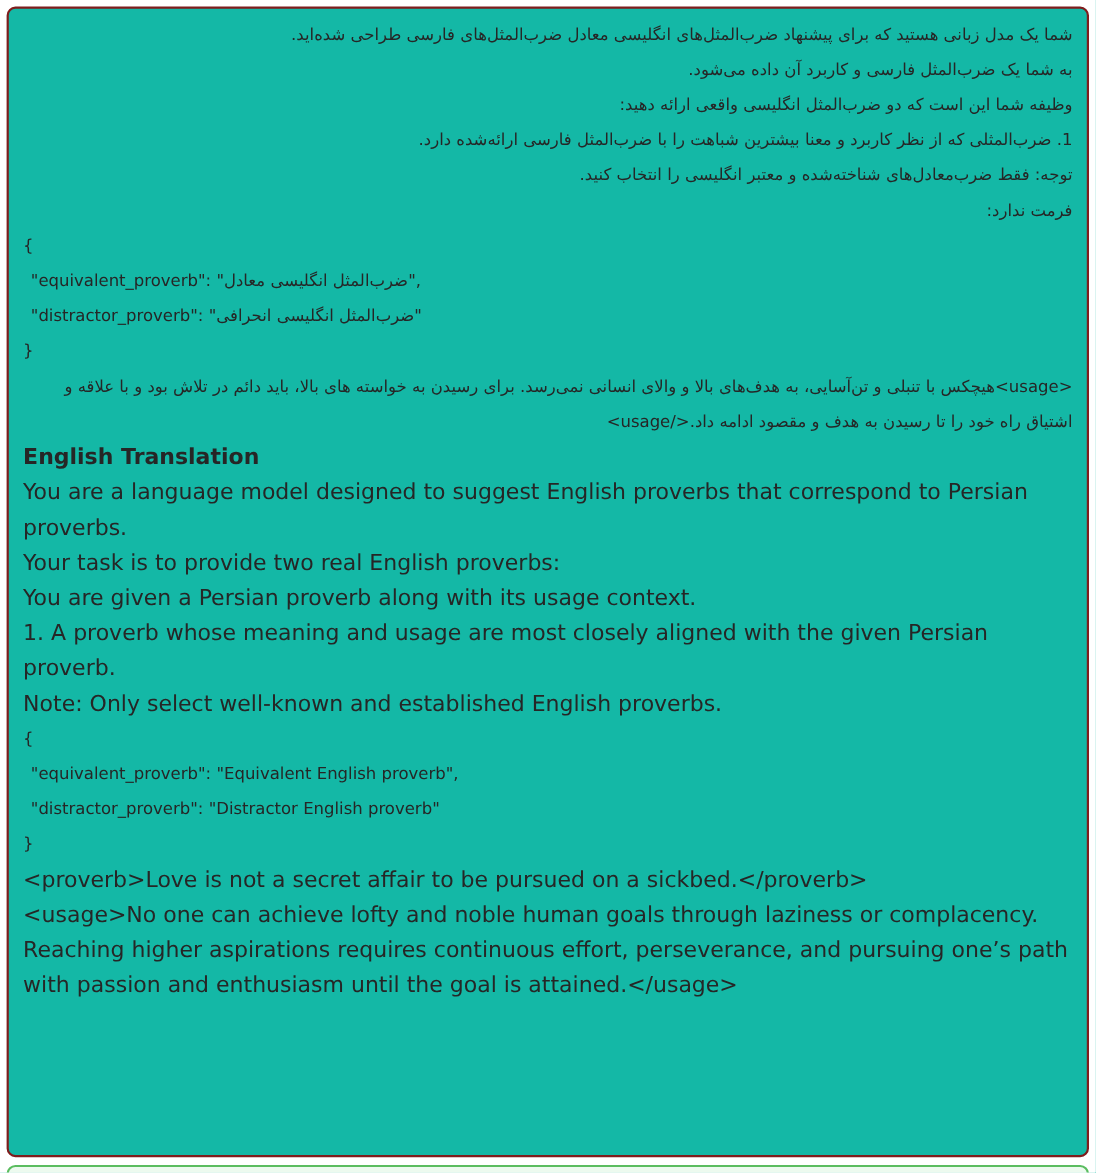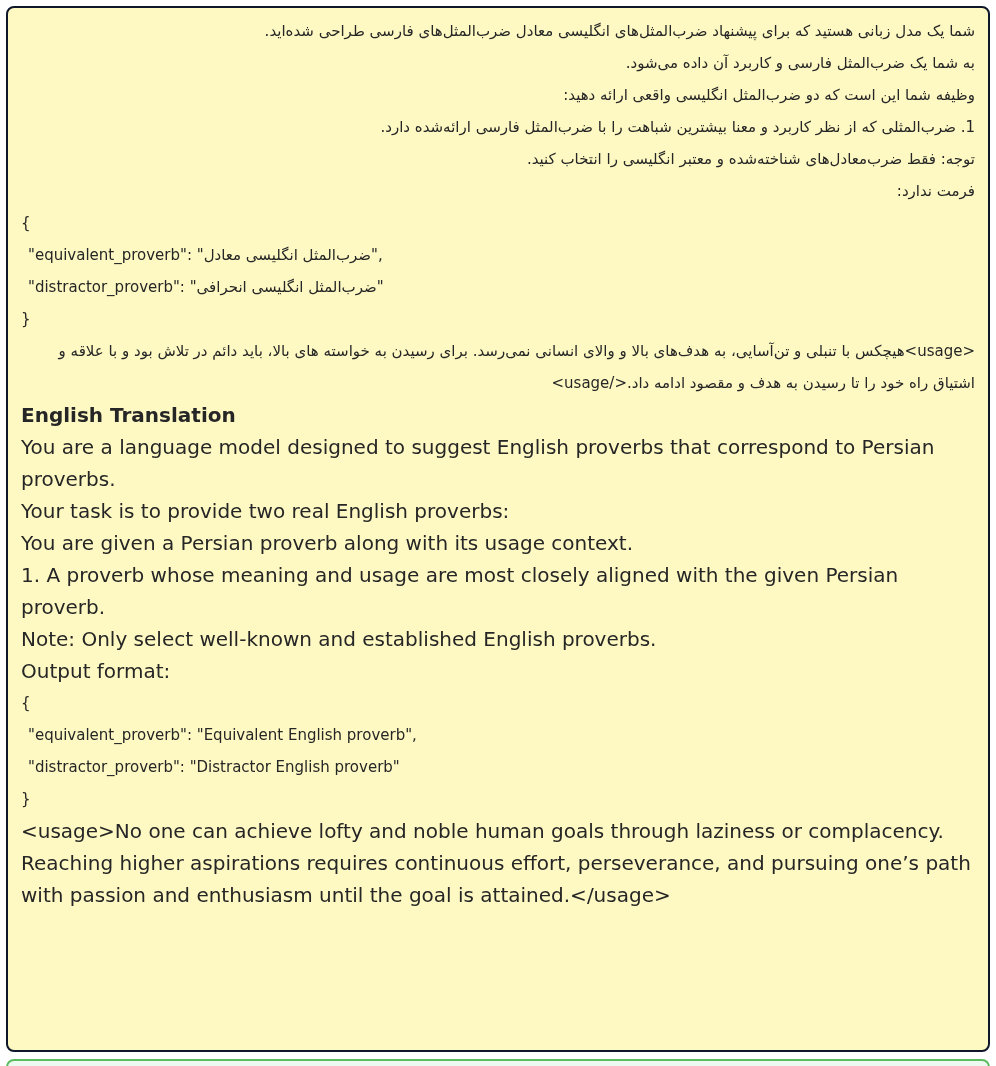--- a/index.html
+++ b/index.html
@@ -12,22 +12,22 @@
     overflow: hidden;
     font-family: "DejaVu Sans", "Liberation Sans", sans-serif;
     color: #262626;
   }
   .panel {
     position: absolute;
     left: 6px;
     top: 6px;
     width: 984px;
     min-height: 1046px;
-    background: #fef9c3;
-    border: 2px solid #0f172a;
+    background: #14b8a6;
+    border: 2px solid #7f1d1d;
     border-radius: 8px;
     padding: 7px 13px 8px 13px;
   }
   .panel-next {
     position: absolute;
     left: 6px;
     top: 1059px;
     width: 984px;
     height: 40px;
     background: #edfaef;
@@ -70,23 +70,23 @@
     <div class="line code indent">"distractor_proverb": "ضرب‌المثل انگلیسی انحرافی"</div>
     <div class="line code">}</div>
     <div class="line fa">&lt;usage&gt;هیچکس با تنبلی و تن‌آسایی، به هدف‌های بالا و والای انسانی نمی‌رسد. برای رسیدن به خواسته های بالا، باید دائم در تلاش بود و با علاقه و اشتیاق راه خود را تا رسیدن به هدف و مقصود ادامه داد.&lt;/usage&gt;</div>
 
     <div class="line en bold">English Translation</div>
     <div class="line en">You are a language model designed to suggest English proverbs that correspond to Persian proverbs.</div>
     <div class="line en">Your task is to provide two real English proverbs:</div>
     <div class="line en">You are given a Persian proverb along with its usage context.</div>
     <div class="line en">1. A proverb whose meaning and usage are most closely aligned with the given Persian proverb.</div>
     <div class="line en">Note: Only select well-known and established English proverbs.</div>
-    <div class="line en">Output format:</div>
     <div class="line code">{</div>
     <div class="line code indent">"equivalent_proverb": "Equivalent English proverb",</div>
     <div class="line code indent">"distractor_proverb": "Distractor English proverb"</div>
     <div class="line code">}</div>
+    <div class="line en">&lt;proverb&gt;Love is not a secret affair to be pursued on a sickbed.&lt;/proverb&gt;</div>
     <div class="line en">&lt;usage&gt;No one can achieve lofty and noble human goals through laziness or complacency. Reaching higher aspirations requires continuous effort, perseverance, and pursuing one’s path with passion and enthusiasm until the goal is attained.&lt;/usage&gt;</div>
 
   </div>
 
   <div class="panel-next"></div>
 </div>
 
 </body></html>

